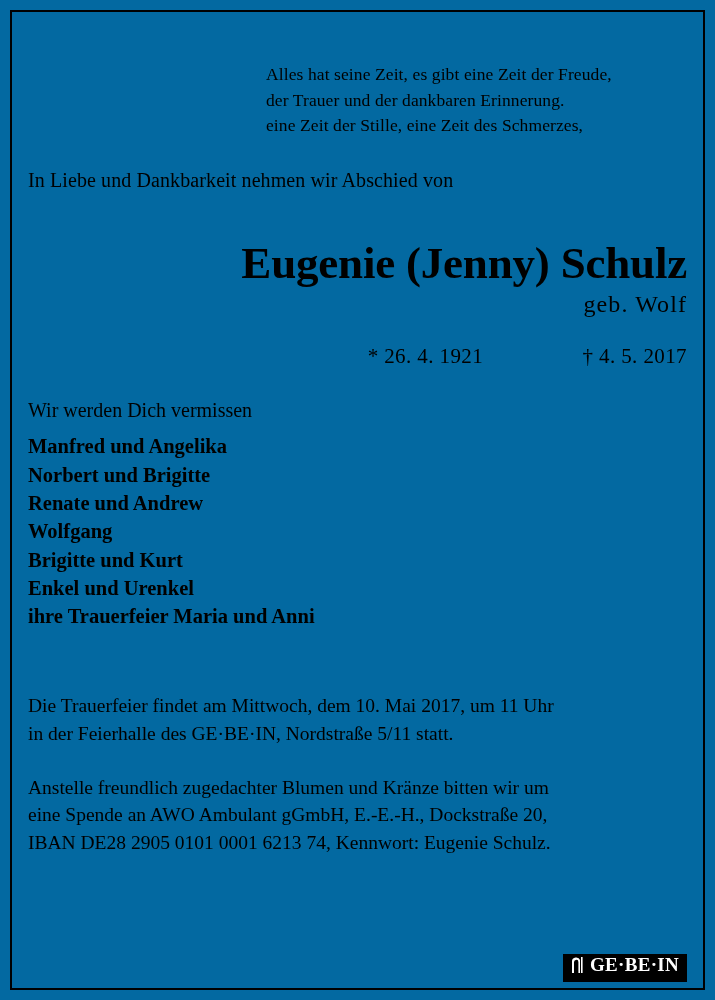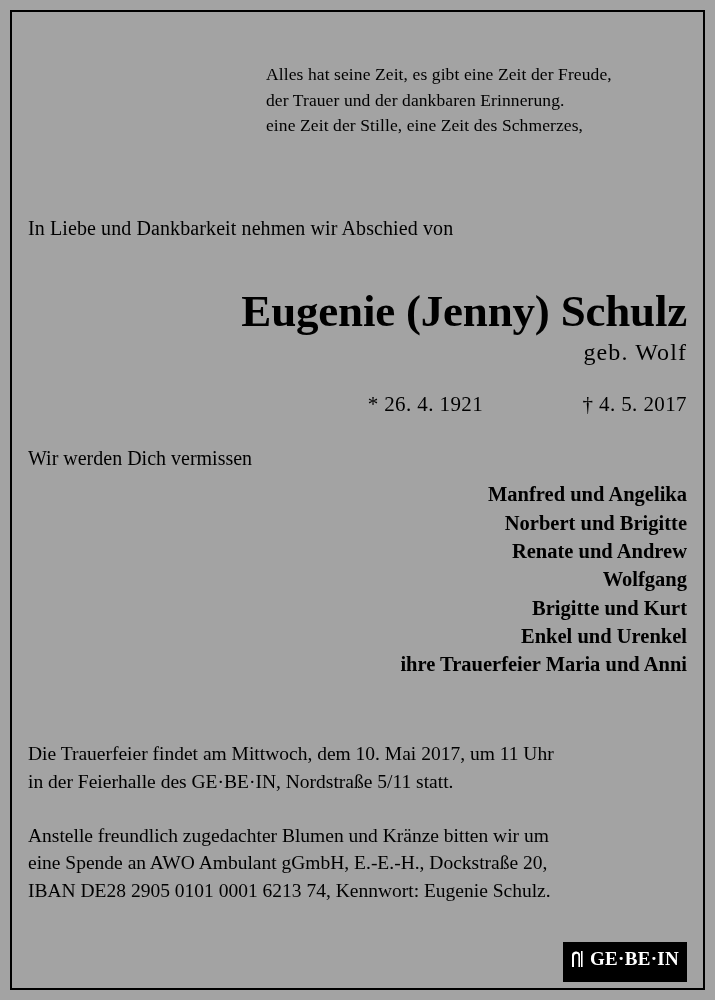--- a/index.html
+++ b/index.html
@@ -11,21 +11,21 @@
     width: 715px;
     height: 1000px;
     font-family: "Liberation Serif", serif;
     color: #000000;
     overflow: hidden;
   }
   .page {
     position: relative;
     width: 715px;
     height: 1000px;
-    background: #a3a3a3;
+    background: #0369a1;
     box-sizing: border-box;
   }
   
   .frame {
     position: absolute;
     left: 10px;
     top: 10px;
     right: 10px;
     bottom: 10px;
     border: 2px solid #000000;
@@ -43,21 +43,21 @@
     text-align: left;
     padding-left: 238px;
     font-size: 17.5px;
     line-height: 1.47;
     letter-spacing: 0.1px;
   }
   .epigraph div {
     white-space: nowrap;
   }
   .lead {
-    margin-top: 78px;
+    margin-top: 30px;
     font-size: 20px;
     letter-spacing: 0.1px;
   }
   .name-block {
     margin-top: 48px;
     text-align: right;
   }
   .deceased-name {
     font-size: 45px;
     font-weight: bold;
@@ -82,21 +82,21 @@
   .dates .gap {
     display: inline-block;
     width: 88px;
   }
   .mourn-intro {
     margin-top: 30px;
     font-size: 20px;
   }
   .mourners {
     margin-top: 10px;
-    text-align: right;
+    text-align: left;
   }
   .mourners div {
     font-size: 20.5px;
     font-weight: bold;
     line-height: 1.38;
   }
   .ceremony {
     margin-top: 62px;
     font-size: 19.5px;
     line-height: 1.42;
@@ -112,21 +112,21 @@
     bottom: 0;
     display: flex;
     align-items: center;
   }
   .logo-box {
     display: flex;
     align-items: center;
     background: #000000;
     color: #ffffff;
     padding: 4px 8px 11px 6px;
-    height: 40px;
+    height: 28px;
     box-sizing: border-box;
   }
   .logo-mark {
     display: inline-block;
     width: 16px;
     height: 20px;
     margin-right: 5px;
     position: relative;
     flex: 0 0 auto;
   }

